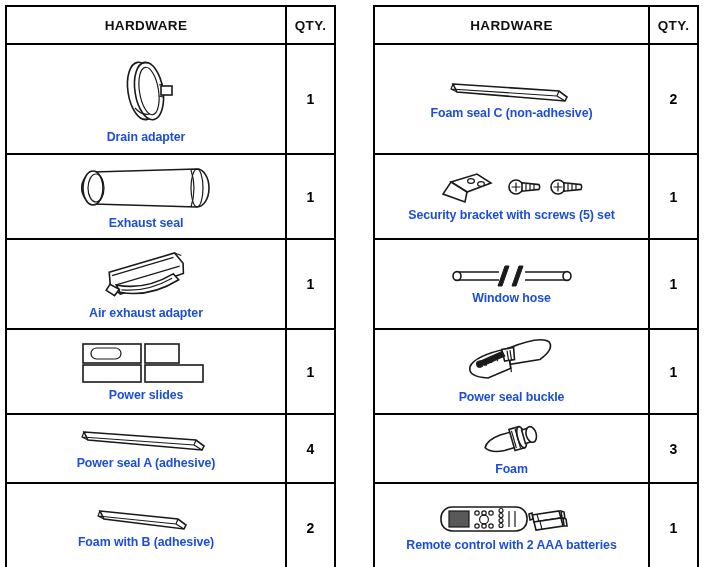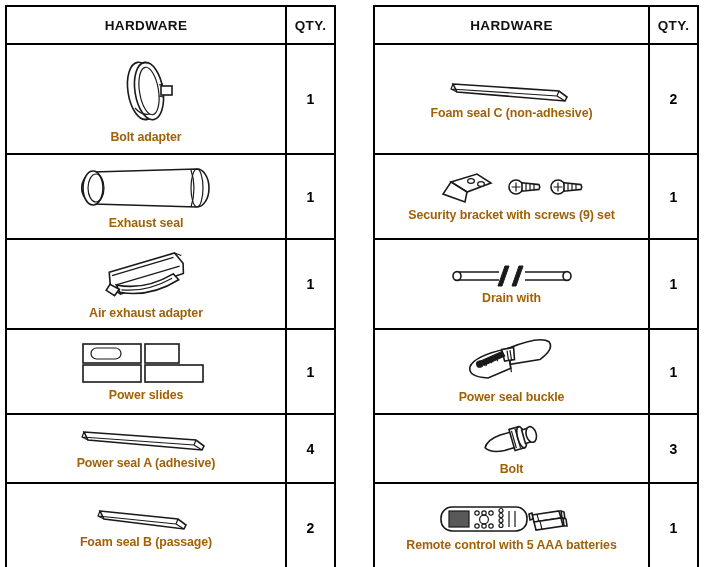--- a/index.html
+++ b/index.html
@@ -69,21 +69,21 @@
     justify-content: flex-start;
   }
   .art {
     display: block;
     line-height: 0;
   }
   .item-label {
     font-size: 12.4px;
     font-weight: bold;
     line-height: 1.15;
-    color: #a16207;
+    color: #1d4ed8;
     letter-spacing: -0.1px;
     margin-top: 2px;
     max-width: 245px;
   }
 
   
   .r1 { height: 110px; }
   .r2 { height: 85px; }
   .r3 { height: 90px; }
   .r4 { height: 85px; }
@@ -120,21 +120,21 @@
               <svg width="80" height="74" viewBox="0 0 80 74">
                 <ellipse class="fill-w" cx="36" cy="37" rx="14" ry="29" transform="rotate(-9 36 37)"></ellipse>
                 <ellipse class="fill-w" cx="43" cy="37" rx="14" ry="29" transform="rotate(-9 43 37)"></ellipse>
                 <path class="stroke-thin" d="M36 9 L43 9 M36 65 L43 65"></path>
                 <ellipse class="stroke-thin" cx="43" cy="37" rx="9.5" ry="24" transform="rotate(-9 43 37)"></ellipse>
                 <path class="stroke-thin" d="M29 54 q7 8 15 6"></path>
                 <rect class="fill-w" x="55" y="32" width="11" height="9"></rect>
                 <path class="stroke-thin" d="M53 31 l4 -1 M53 42 l4 1"></path>
               </svg>
             </span>
-            <span class="item-label">Bolt adapter</span>
+            <span class="item-label">Drain adapter</span>
           </div>
         </td>
         <td class="qty-cell">1</td>
       </tr>
 
       <tr class="r2">
         <td class="item-cell">
           <div class="item-inner">
             <span class="art">
               <svg width="150" height="52" viewBox="0 0 150 52">
@@ -207,21 +207,21 @@
 
       <tr class="r6">
         <td class="item-cell">
           <div class="item-inner">
             <span class="art">
               <svg width="104" height="28" viewBox="0 0 104 28">
                 <path class="fill-w" d="M6 6 L84 14 L92 20 L90 24 L10 14 Z"></path>
                 <path class="stroke-thin" d="M6 6 L4 11 L10 14 M84 14 L82 19 L90 24 M4 11 L82 19"></path>
               </svg>
             </span>
-            <span class="item-label">Foam seal B (passage)</span>
+            <span class="item-label">Foam with B (adhesive)</span>
           </div>
         </td>
         <td class="qty-cell">2</td>
       </tr>
 
     </tbody>
   </table>
 
   <table class="parts-table right">
     <colgroup>
@@ -273,40 +273,40 @@
                 </g>
 
                 <g transform="translate(124,11)">
                   <ellipse class="fill-w" cx="7" cy="6" rx="7" ry="7"></ellipse>
                   <path class="stroke-thin" d="M7 1.5 L7 10.5 M2.6 6 L11.4 6"></path>
                   <path class="fill-w" d="M13 1.8 L30 3.6 a4.4 4.4 0 0 1 0 4.8 L13 10.2 Z"></path>
                   <path class="stroke-thin" d="M17 2.4 L17 9.6 M21 2.8 L21 9.2 M25 3.2 L25 8.8"></path>
                 </g>
               </svg>
             </span>
-            <span class="item-label">Security bracket with screws (9) set</span>
+            <span class="item-label">Security bracket with screws (5) set</span>
           </div>
         </td>
         <td class="qty-cell">1</td>
       </tr>
 
       <tr class="r3">
         <td class="item-cell">
           <div class="item-inner">
             <span class="art">
               <svg width="130" height="26" viewBox="0 0 130 26">
                 <path class="fill-w" d="M10 9 L120 9 L120 17 L10 17 Z"></path>
                 <ellipse class="fill-w" cx="10" cy="13" rx="4" ry="4.4"></ellipse>
                 <ellipse class="fill-w" cx="120" cy="13" rx="4" ry="4.4"></ellipse>
                 <rect x="52" y="5" width="26" height="17" fill="#ffffff" stroke="none"></rect>
                 <path class="fill-k" d="M58 3 L62 3 L55 23 L51 23 Z"></path>
                 <path class="fill-k" d="M72 3 L76 3 L69 23 L65 23 Z"></path>
               </svg>
             </span>
-            <span class="item-label">Drain with</span>
+            <span class="item-label">Window hose</span>
           </div>
         </td>
         <td class="qty-cell">1</td>
       </tr>
 
       <tr class="r4">
         <td class="item-cell">
           <div class="item-inner">
             <span class="art">
               <svg width="112" height="50" viewBox="0 0 112 50">
@@ -336,21 +336,21 @@
                 <g transform="rotate(-16 36 20)">
                   <path class="fill-w" d="M8 20 Q12 13 26 12 L38 12 L38 28 L26 28 Q12 27 8 20 Z"></path>
                   <path class="fill-w" d="M36 9 L46 9 L46 31 L36 31 Z"></path>
                   <ellipse class="fill-w" cx="46" cy="20" rx="4" ry="11"></ellipse>
                   <path class="fill-w" d="M48 13 L56 13 L56 27 L48 27 Z"></path>
                   <ellipse class="fill-w" cx="56" cy="20" rx="5" ry="8"></ellipse>
                   <path class="stroke-thin" d="M38 11 L38 29 M42 10 L42 30"></path>
                 </g>
               </svg>
             </span>
-            <span class="item-label">Bolt</span>
+            <span class="item-label">Foam</span>
           </div>
         </td>
         <td class="qty-cell">3</td>
       </tr>
 
       <tr class="r6">
         <td class="item-cell">
           <div class="item-inner">
             <span class="art">
               <svg width="150" height="34" viewBox="0 0 150 34">
@@ -374,21 +374,21 @@
                   <path class="fill-w" d="M3 10 L30 6 L32 13 L5 17 Z"></path>
                   <path class="stroke-thin" d="M8 9.3 L10 16.3"></path>
                   <path class="fill-w" d="M0 9 L3 8 L4 14 L1 15 Z"></path>
                   <path class="fill-w" d="M5 17 L32 13 L34 21 L7 25 Z"></path>
                   <path class="stroke-thin" d="M11 16.3 L13 24.3"></path>
                   <path class="fill-w" d="M32 6 L35 7 L36 14 L33 13 Z"></path>
                   <path class="fill-w" d="M34 13 L37 14 L38 21 L35 21 Z"></path>
                 </g>
               </svg>
             </span>
-            <span class="item-label">Remote control with 5 AAA batteries</span>
+            <span class="item-label">Remote control with 2 AAA batteries</span>
           </div>
         </td>
         <td class="qty-cell">1</td>
       </tr>
 
     </tbody>
   </table>
 
 </div>
 

